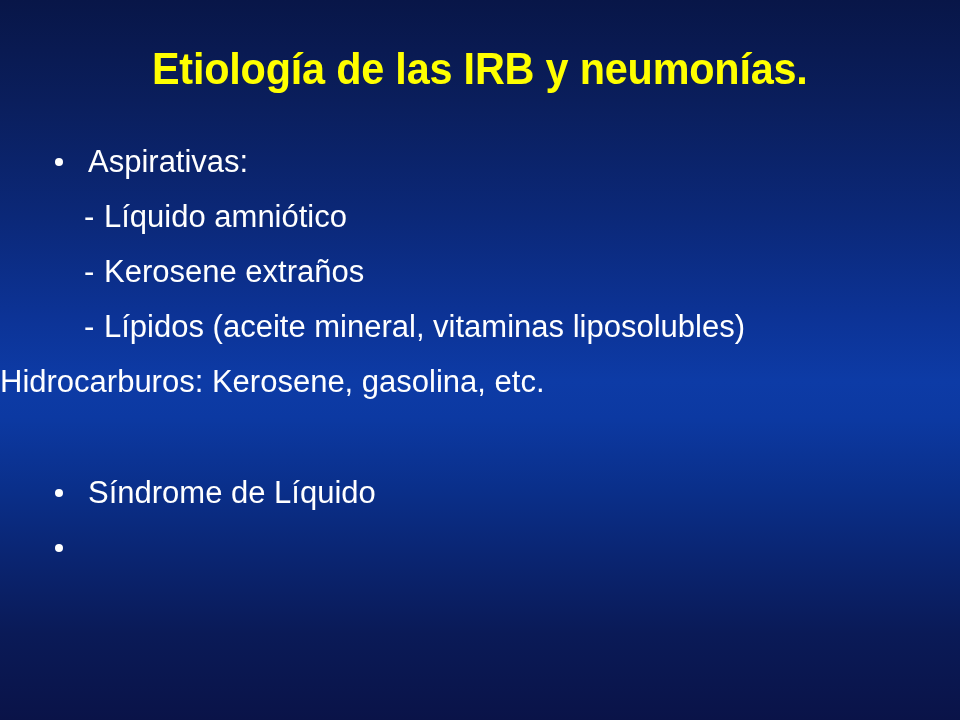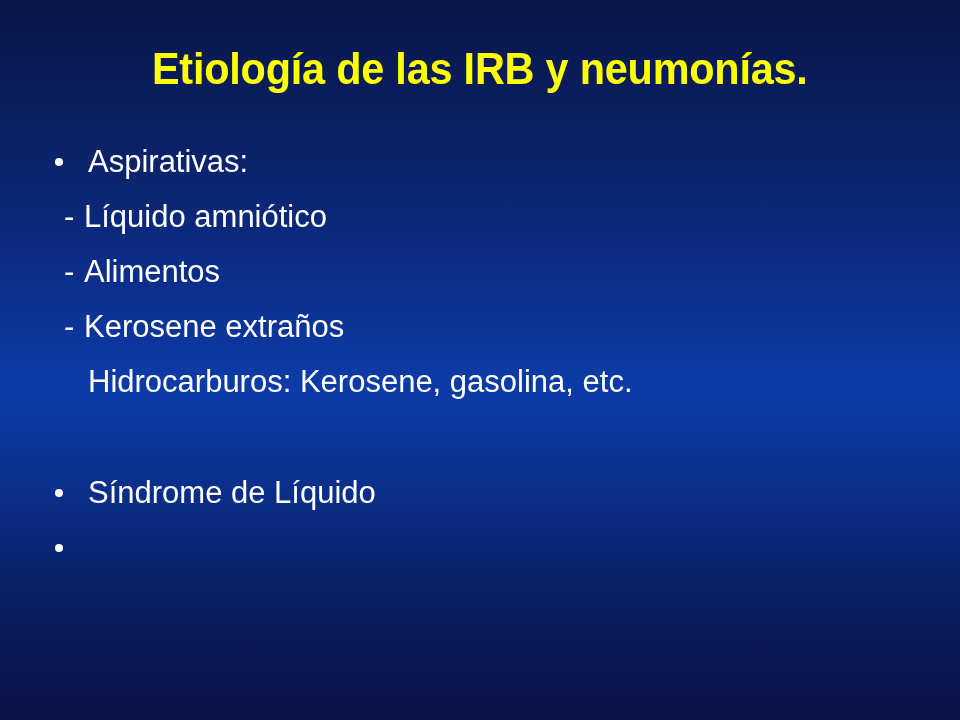--- a/index.html
+++ b/index.html
@@ -77,48 +77,47 @@
     left: 55px;
     top: 50%;
     width: 8px;
     height: 8px;
     margin-top: -4px;
     border-radius: 50%;
     background: #FFFFFF;
   }
   
   .line.dash {
-    padding-left: 64px;
+    padding-left: 84px;
   }
   .line.dash .dash-mark {
     display: inline-block;
     width: 20px;
   }
   
   .line.plain {
-    padding-left: 88px;
   }
   .line .txt {
     display: inline-block;
     vertical-align: baseline;
   }
 </style>
 </head>
 <body>
 
 <div id="slide">
 
   <div id="title-block">
     <span id="slide-title">Etiología de las IRB y neumonías.</span>
   </div>
 
   <div id="body-list">
       <div class="line bullet"><span class="bullet-dot"></span><span class="txt">Aspirativas:</span></div>
       <div class="line dash"><span class="dash-mark">-</span><span class="txt">Líquido amniótico</span></div>
-      <div class="line dash"><span class="dash-mark">-</span><span class="txt">Alimentos</span></div>
       <div class="line dash"><span class="dash-mark">-</span><span class="txt">Kerosene extraños</span></div>
+      <div class="line dash"><span class="dash-mark">-</span><span class="txt">Lípidos (aceite mineral, vitaminas liposolubles)</span></div>
       <div class="line plain"><span class="txt">Hidrocarburos:  Kerosene,  gasolina,  etc.</span></div>
       <div class="line spacer"></div>
       <div class="line bullet"><span class="bullet-dot"></span><span class="txt">Síndrome de Líquido</span></div>
       <div class="line bullet"><span class="bullet-dot"></span></div>
     </div>
 
 </div>
 
 </body></html>

